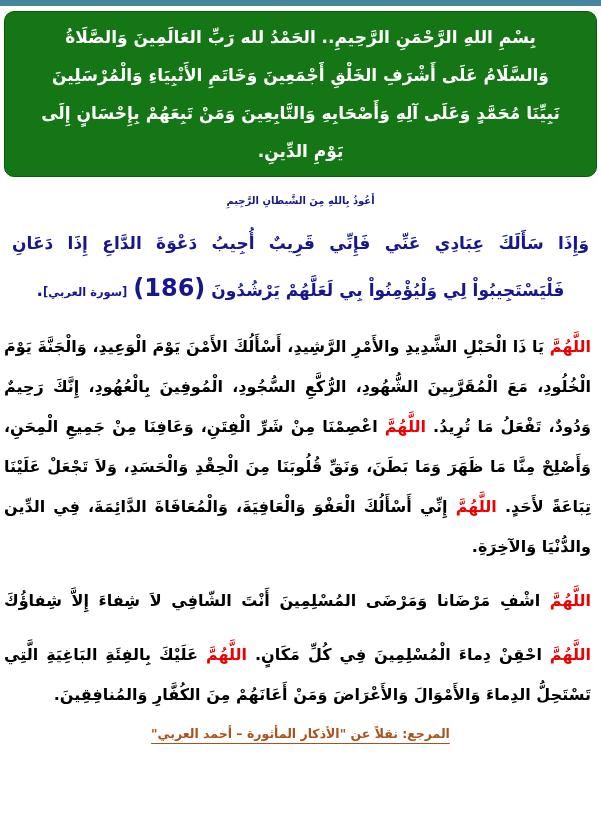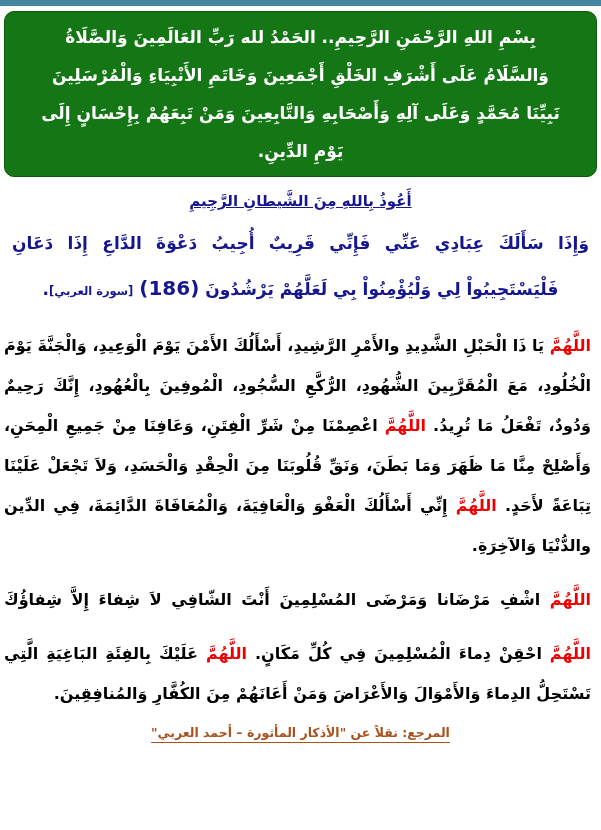--- a/index.html
+++ b/index.html
@@ -30,36 +30,35 @@
     margin: 0;
     color: var(--green_box_text, #ffffff);
     font-size: 17px;
     font-weight: bold;
     line-height: 38px;
     text-align: center;
   }
   .istiadha {
     margin: 13px 12px 0 12px;
     color: var(--navy, #16168E);
-    font-size: 15px;
+    font-size: 10px;
     font-weight: bold;
     text-align: center;
     line-height: 22px;
-    text-decoration: underline;
   }
   .verse {
     margin: 9px 12px 0 12px;
     color: var(--navy, #16168E);
     font-size: 17px;
     font-weight: bold;
     line-height: 45px;
     text-align: justify;
     text-align-last: center;
   }
-  .verse .ayah-num { font-size: 20px; }
+  .verse .ayah-num { font-size: 24px; }
   .verse .surah-ref { font-size: 11.5px; }
   .body-par {
     margin: 14px 10px 0 4px;
     color: var(--body_text, #000000);
     font-size: 16px;
     font-weight: bold;
     line-height: 40px;
     text-align: justify;
     text-align-last: right;
   }

